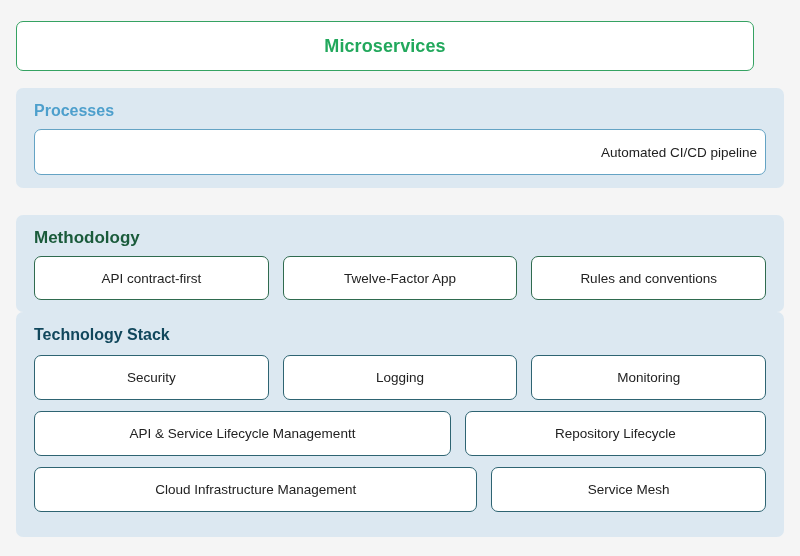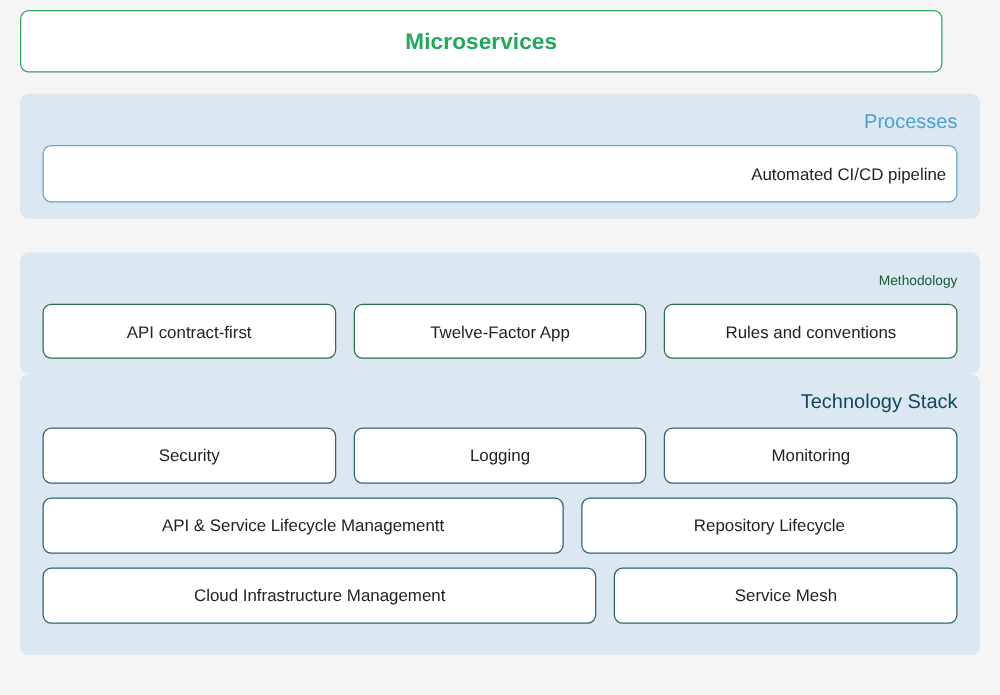--- a/index.html
+++ b/index.html
@@ -9,21 +9,21 @@
     height: 556px;
     background: #f5f5f5;
     font-family: "Liberation Sans", sans-serif;
     overflow: hidden;
   }
 
   .diagram {
     position: relative;
     width: 644px;
     height: 556px;
-    padding: 8px 16px 10px 16px;
+    padding: 21px 16px 10px 16px;
   }
 
   
   .top-card {
     width: 738px;
     margin: 0 auto;
     height: 50px;
     background: #ffffff;
     border: 1.5px solid #35a262;
     border-radius: 7px;
@@ -40,28 +40,28 @@
 
   
   .panel {
     width: 768px;
     margin: 0 auto;
     background: #dce8f1;
     border-radius: 7px;
     padding: 10px 18px 13px 18px;
   }
   .panel-title {
-    text-align: right;
+    text-align: left;
     font-size: 16px;
-    font-weight: normal;
+    font-weight: bold;
     line-height: 26px;
     margin-bottom: 5px;
   }
   .panel-title.blue  { color: #4d9fcc; }
-  .panel-title.green { color: #1a5b3b; font-size: 11px; }
+  .panel-title.green { color: #1a5b3b; font-size: 17px; }
   .panel-title.teal  { color: #11475c; font-size: 16px; }
 
   .row {
     display: flex;
     gap: 14px;
     margin-bottom: 12px;
   }
   .row:last-child { margin-bottom: 0; }
 
   .card {

